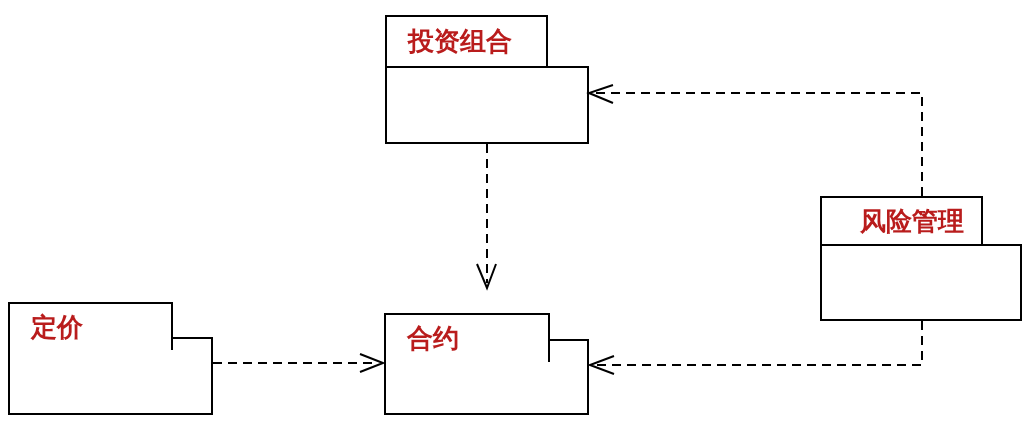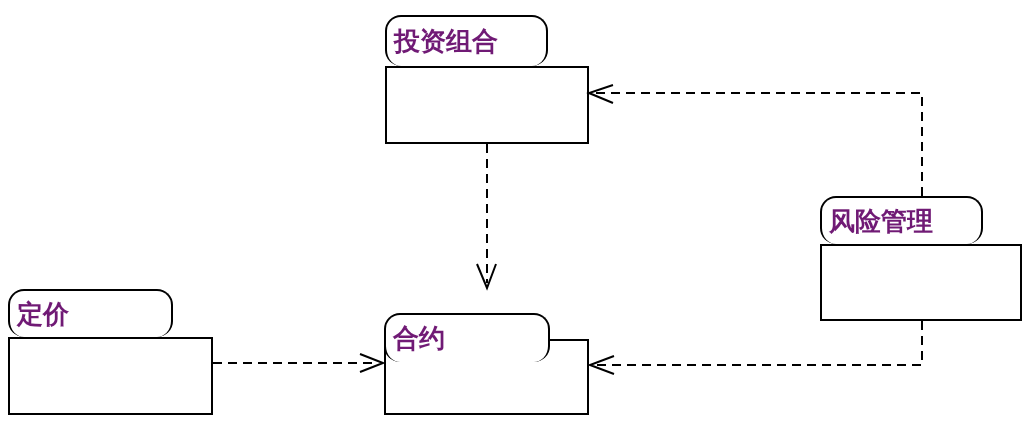--- a/index.html
+++ b/index.html
@@ -18,39 +18,38 @@
   .pkg-tab, .pkg-body {
     position: absolute;
     box-sizing: border-box;
     background: #ffffff;
     border: 2px solid #000000;
   }
   .pkg-tab {
     border-bottom: none;
     display: flex;
     align-items: center;
-    padding-left: 7px;
+    padding-left: 21px;
     font-size: 26px;
     font-weight: bold;
-    color: #701a75;
+    color: #b91c1c;
     z-index: 2;
-    border-radius: 16px;
   }
   .pkg-body { z-index: 1; }
 
   
   .tab-portfolio  { left: 385px; top: 15px;  width: 163px; height: 51px; }
   .body-portfolio { left: 385px; top: 66px;  width: 204px; height: 78px; }
 
   
-  .tab-risk  { left: 820px; top: 196px; width: 163px; height: 48px; }
+  .tab-risk  { left: 820px; top: 196px; width: 163px; height: 48px; justify-content: center; }
   .body-risk { left: 820px; top: 244px; width: 202px; height: 77px; }
 
   
-  .tab-pricing  { left: 8px; top: 289px; width: 165px; height: 48px; }
+  .tab-pricing  { left: 8px; top: 302px; width: 165px; height: 48px; }
   .body-pricing { left: 8px; top: 337px; width: 205px; height: 78px; }
 
   
   .tab-contract  { left: 384px; top: 290px; width: 166px; height: 49px; margin-top: 23px; }
   .body-contract { left: 384px; top: 339px; width: 205px; height: 76px; }
 
   .arrow-layer {
     position: absolute;
     left: 0; top: 0;
     width: 1029px;

